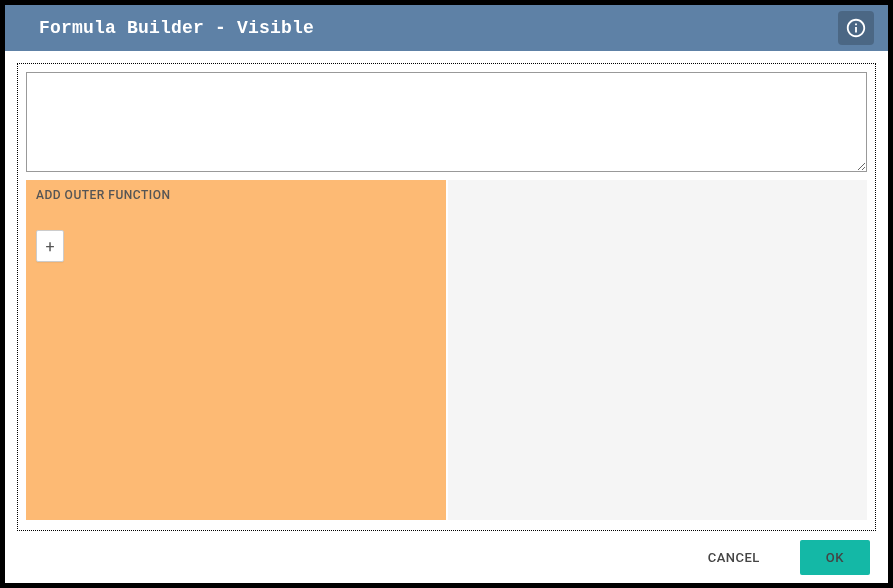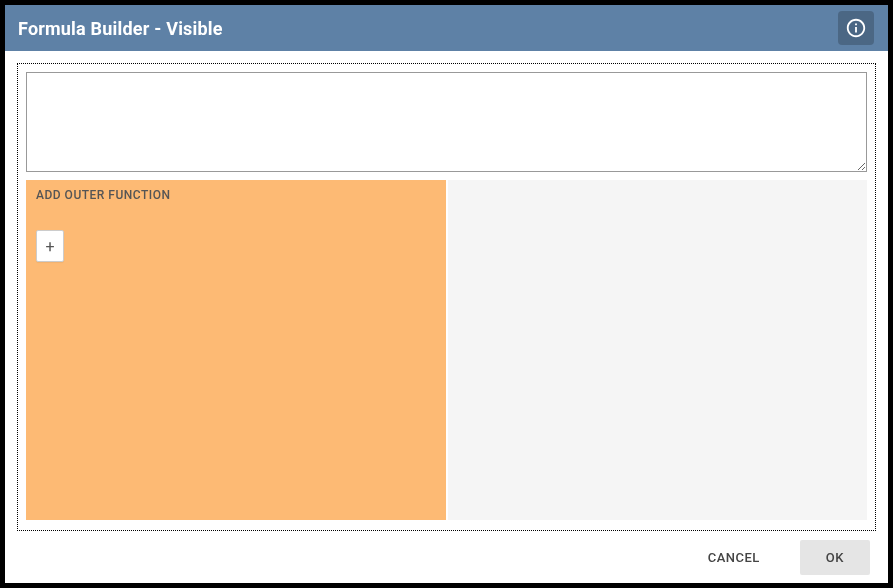--- a/index.html
+++ b/index.html
@@ -23,22 +23,23 @@
     bottom: 5px;
     background: #fff;
     display: flex;
     flex-direction: column;
   }
   .titlebar {
     background: #5e81a6;
     height: 46px;
     display: flex;
     align-items: center;
-    padding: 0 14px 0 13px;
+    padding: 0 14px 0 34px;
     color: #fff;
+    font-family: Liberation Mono, monospace;
   }
   .titlebar-title {
     font-size: 18px;
     font-weight: 700;
     flex: 1;
     letter-spacing: 0.2px;
   }
   .info-btn {
     width: 36px;
     height: 34px;
@@ -170,21 +171,21 @@
     padding: 10px 16px;
     border-radius: 2px;
     cursor: pointer;
     color: #444;
     user-select: none;
   }
   .btn-cancel {
     background: transparent;
   }
   .btn-ok {
-    background: #e5e5e5;
+    background: #14b8a6;
     padding: 10px 26px;
   }
 </style>
 </head>
 <body>
 
 <div class="dialog">
 
   <div class="titlebar">
     <div class="titlebar-title">Formula Builder - Visible</div>

